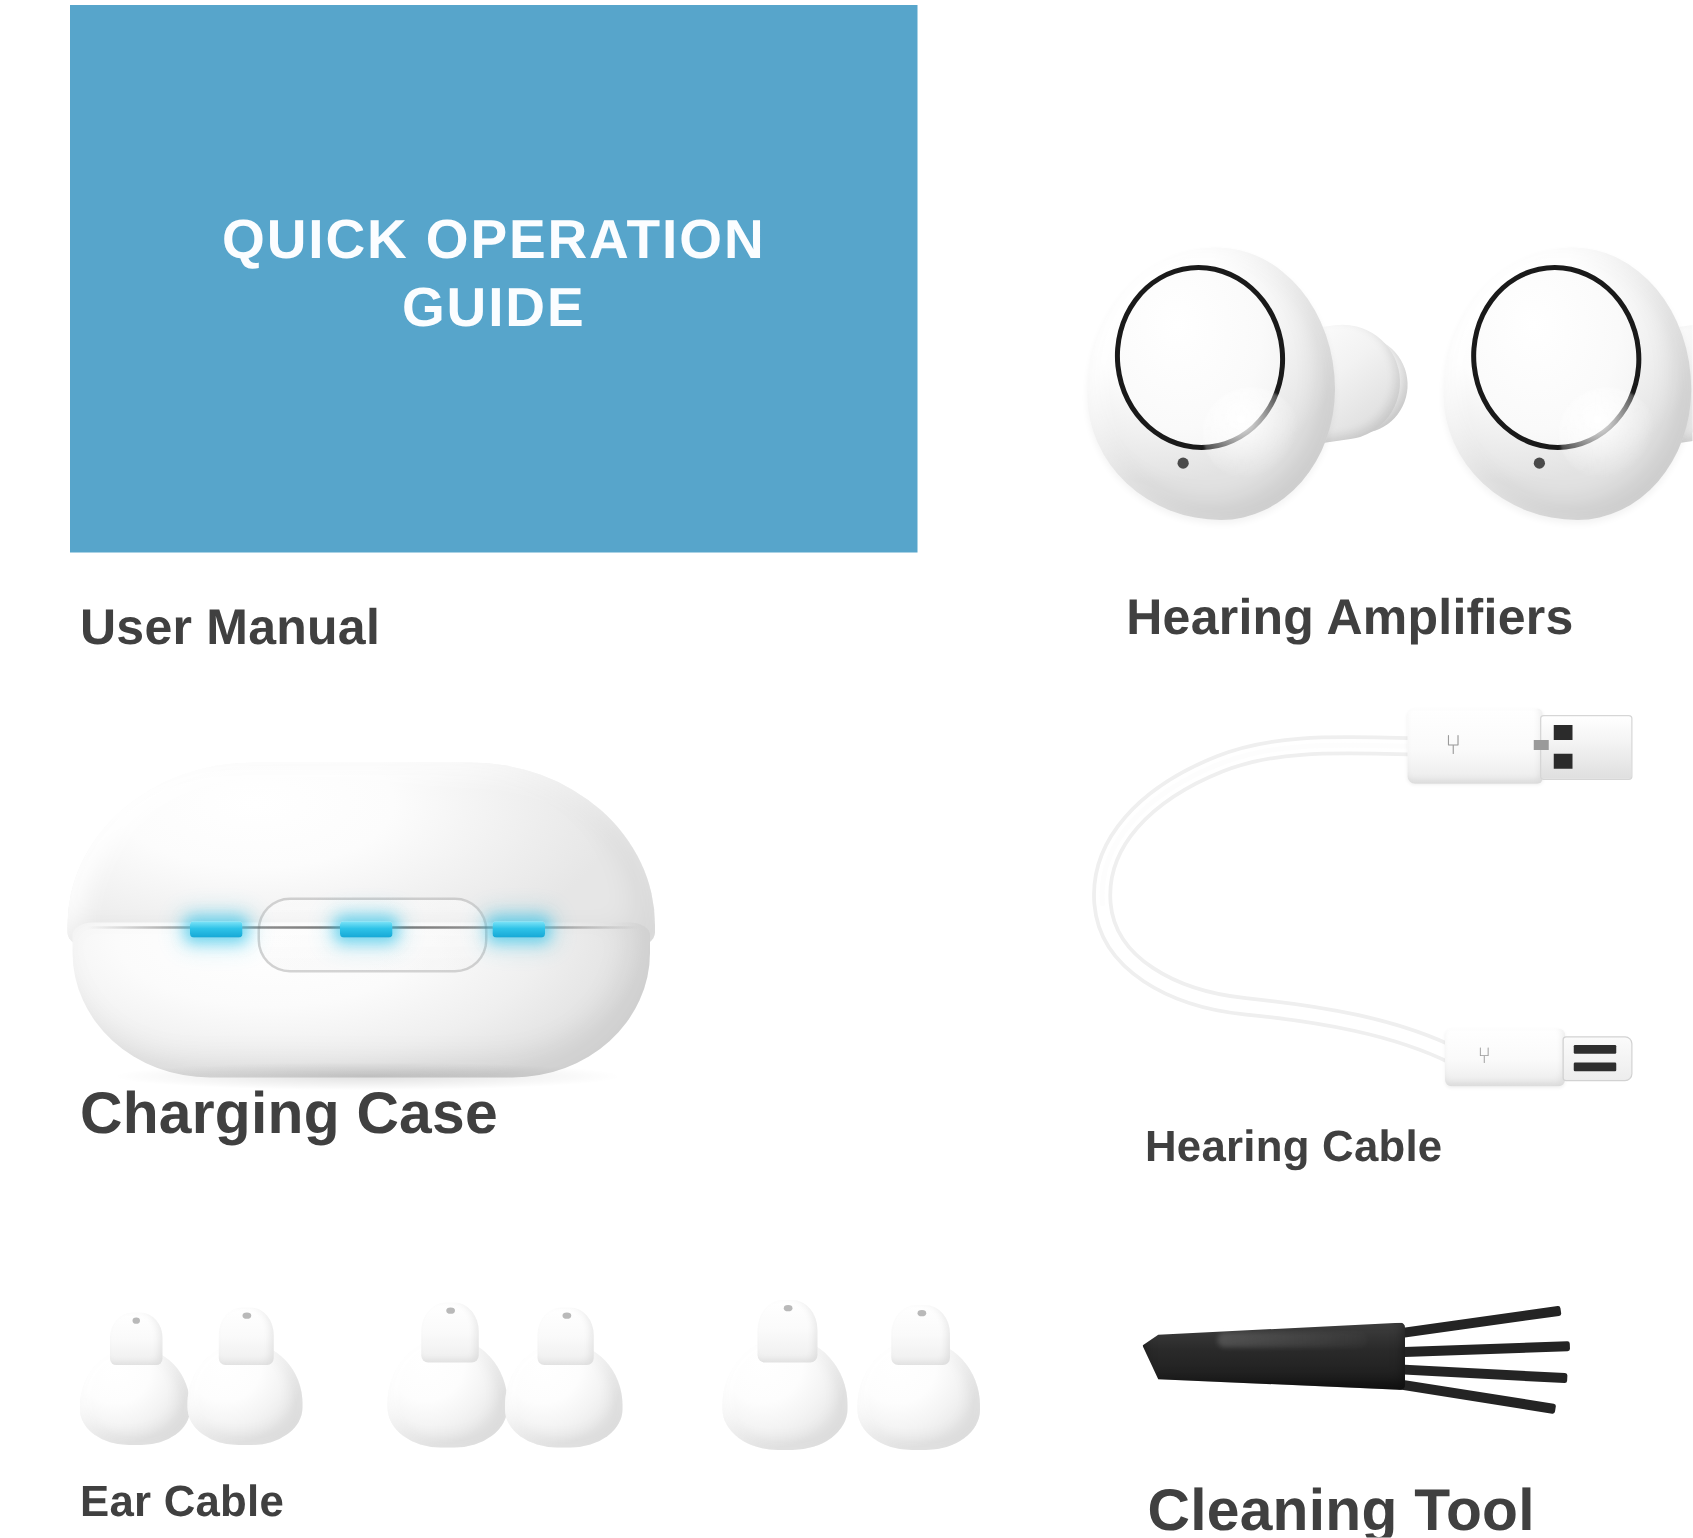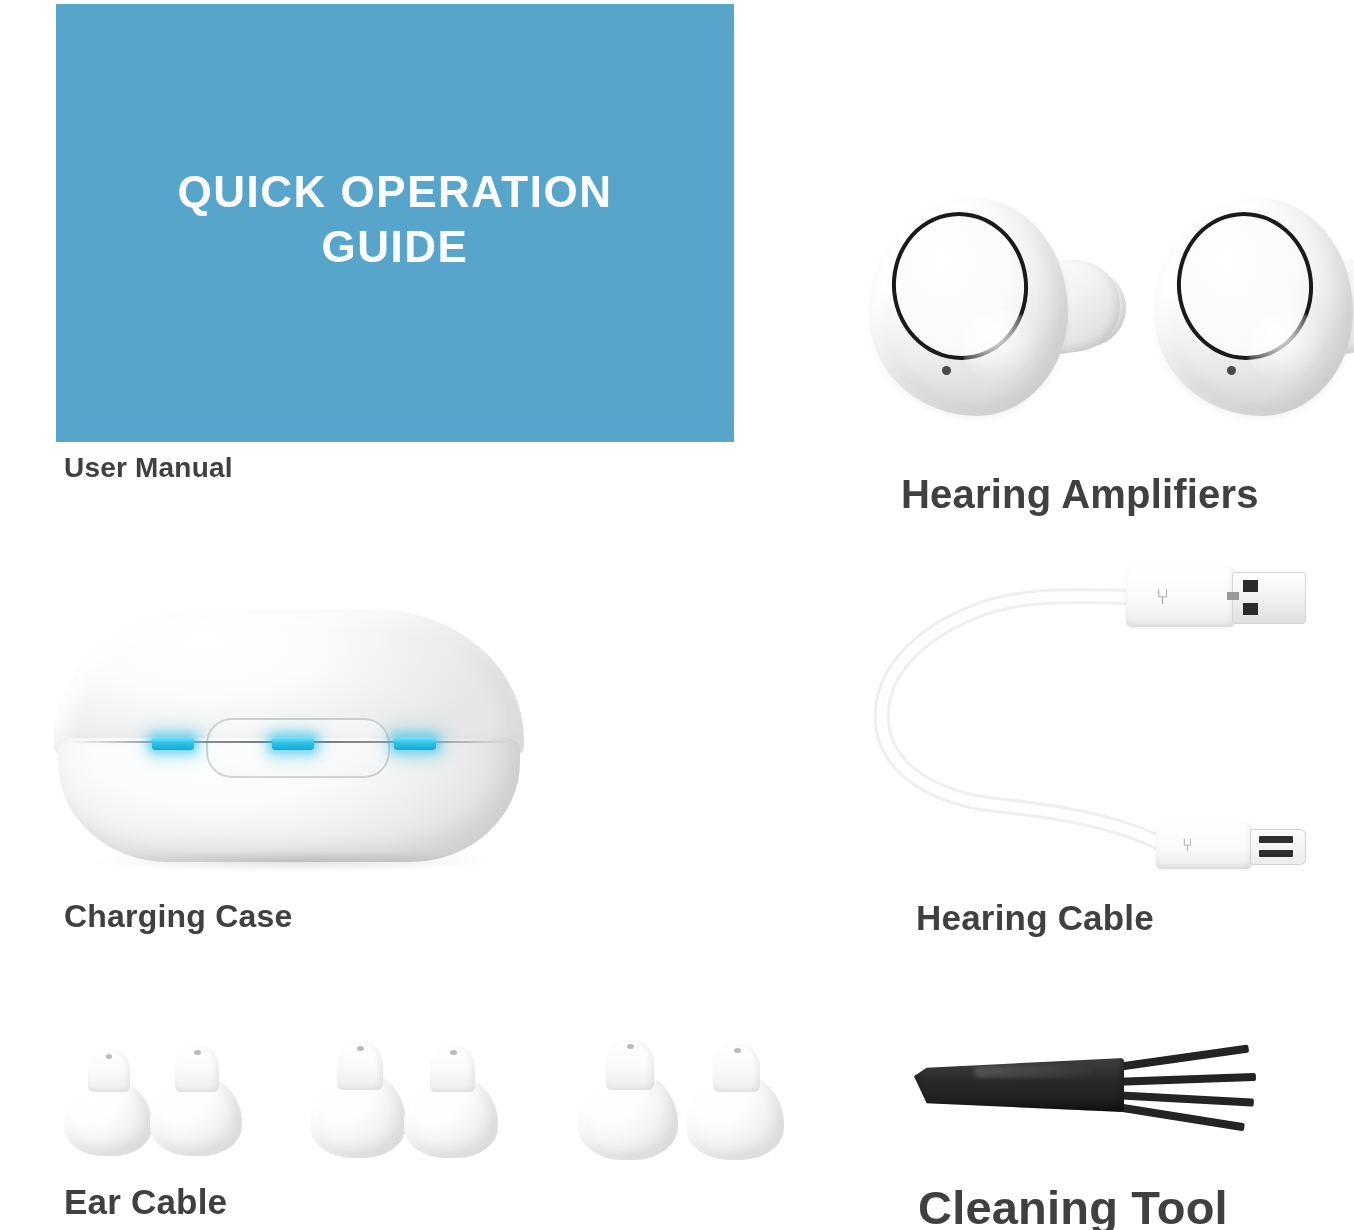--- a/index.html
+++ b/index.html
@@ -201,21 +201,21 @@
 </style>
 </head>
 <body>
 
 <div class="sheet">
 
   <div class="cell">
     <div id="manual-cover">
       <div id="manual-title">QUICK OPERATION GUIDE</div>
     </div>
-    <div class="item-label" style="left:18px;top:454px;font-size:28px;">User Manual</div>
+    <div class="item-label" style="left:18px;top:482px;font-size:40px;">User Manual</div>
   </div>
 
   <div class="cell">
 
     <div class="earbud" style="left:820px;top:190px;">
       <div class="bud-tip"></div>
       <div class="bud-nozzle"></div>
       <div class="bud-body"></div>
       <div class="bud-ring"></div>
       <div class="bud-gloss"></div>
@@ -238,21 +238,21 @@
     <div id="case-shell">
       <div class="case-lid"></div>
       <div class="case-base"></div>
       <div class="case-button"></div>
       <div class="case-seam"></div>
       <div class="led" id="led-1"></div>
       <div class="led" id="led-2"></div>
       <div class="led" id="led-3"></div>
       <div class="case-shadow"></div>
     </div>
-    <div class="item-label" style="left:18px;top:900px;font-size:32px;">Charging Case</div>
+    <div class="item-label" style="left:18px;top:866px;font-size:47px;">Charging Case</div>
   </div>
 
   <div class="cell">
     <div id="cable-wrap">
 
       <svg id="cable-svg" width="470" height="330" viewBox="0 0 470 330">
         <path d="M292,42 C240,42 180,36 130,56 C70,80 32,120 36,168
                  C40,216 92,244 150,250 C210,256 270,266 318,290" fill="none" stroke="#efefef" stroke-width="16" stroke-linecap="round"></path>
         <path d="M292,42 C240,42 180,36 130,56 C70,80 32,120 36,168
                  C40,216 92,244 150,250 C210,256 270,266 318,290" fill="none" stroke="#ffffff" stroke-width="10" stroke-linecap="round"></path>

